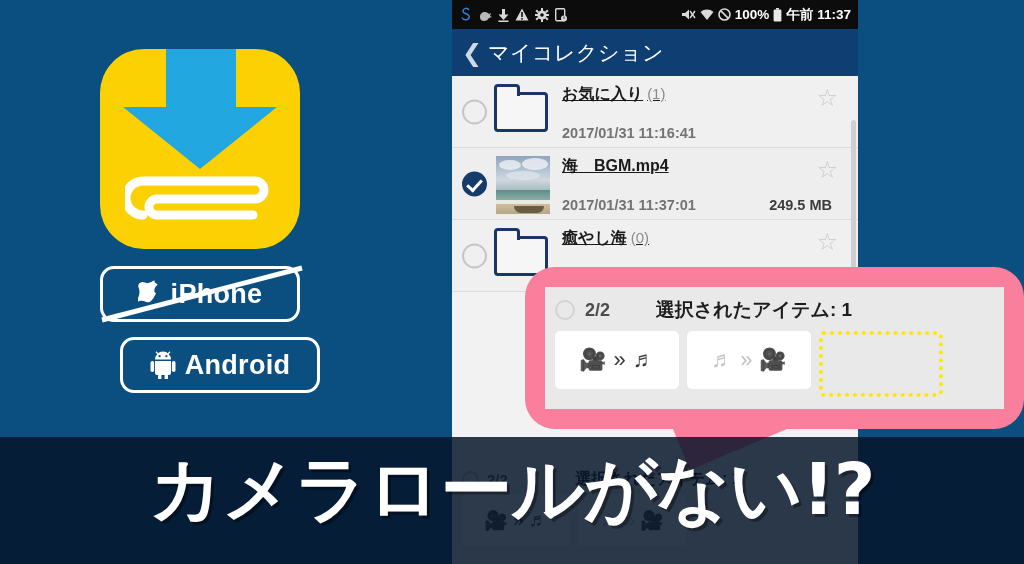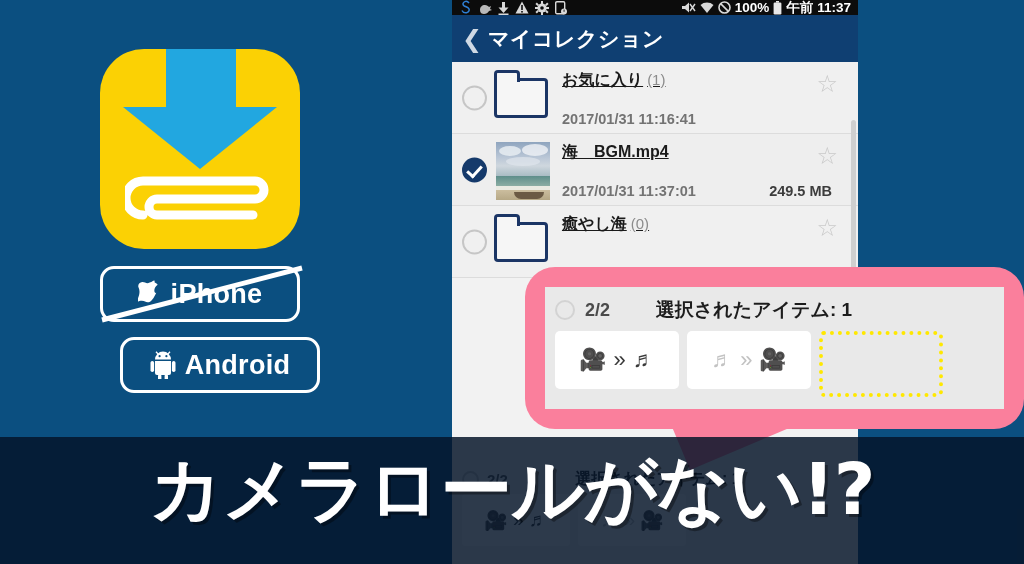--- a/index.html
+++ b/index.html
@@ -43,33 +43,33 @@
     position:absolute;left:96px;top:262px;width:212px;height:64px;
     pointer-events:none;
   }
 
   
   .phone{
     position:absolute;left:452px;top:0;width:406px;height:564px;
     background:#f2f2f2;overflow:hidden;
   }
   .statusbar{
-    height:15px;background:#0c0c0c;display:flex;align-items:center;
+    height:29px;background:#0c0c0c;display:flex;align-items:center;
     padding:0 7px;box-sizing:border-box;color:#d7d7d7;font-size:13px;
   }
   .sb-left{display:flex;align-items:center;gap:6px;flex:1;}
   .sb-right{display:flex;align-items:center;gap:4px;font-size:13.5px;font-weight:bold;color:#ffffff;}
   .sb-ico{display:inline-flex;align-items:center;}
 
   .appbar{
     height:47px;background:#0f3f72;display:flex;align-items:center;
     padding-left:10px;box-sizing:border-box;
   }
   .back-chev{color:#cfd9e4;font-size:24px;margin-right:6px;line-height:1;}
-  .appbar-title{color:#ffffff;font-size:21px;letter-spacing:.5px;font-weight:bold;}
+  .appbar-title{color:#ffffff;font-size:21px;letter-spacing:.5px;}
 
   .list{background:#f0f0f0;}
   .row{
     position:relative;height:72px;border-bottom:1px solid #dcdcdc;
     box-sizing:border-box;
   }
   .row.alt{background:#eeeeee;padding-left:33px;}
   .row-check{
     position:absolute;left:10px;top:50%;transform:translateY(-50%);
     width:25px;height:25px;border-radius:50%;box-sizing:border-box;

